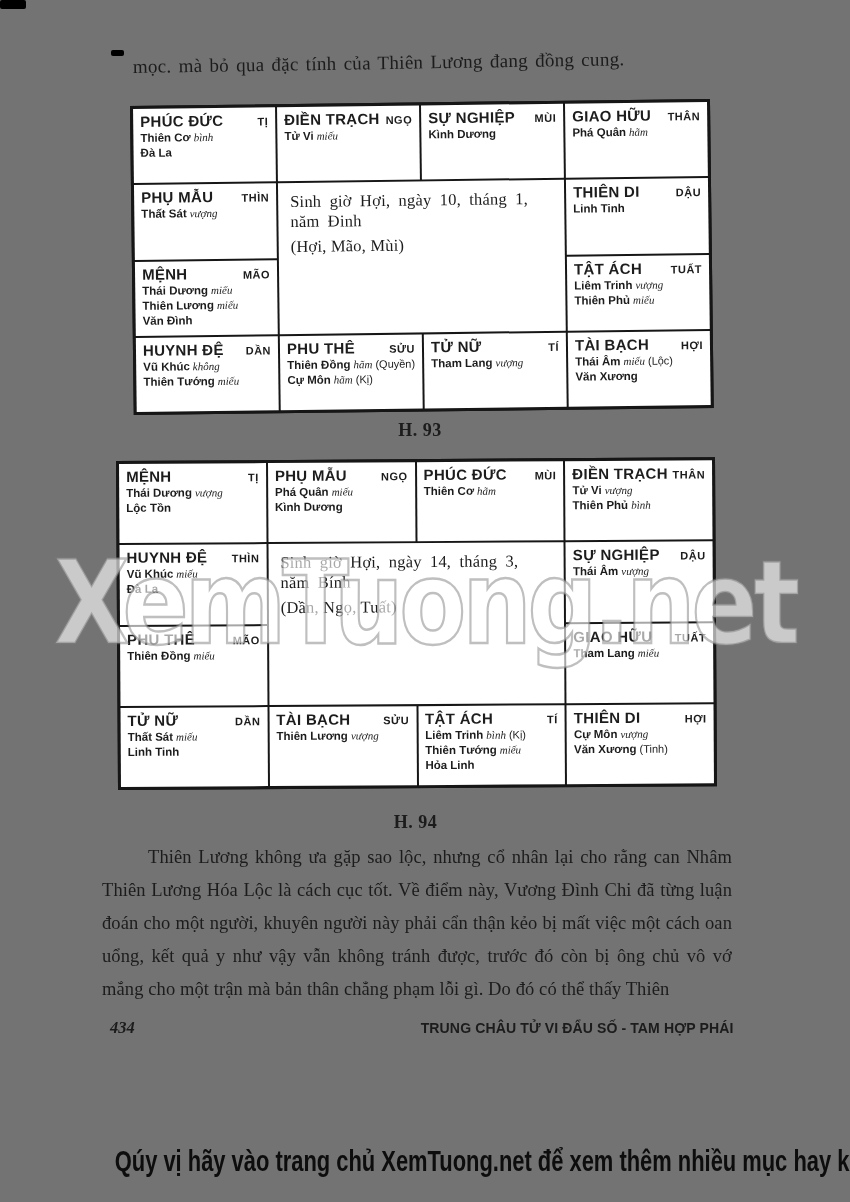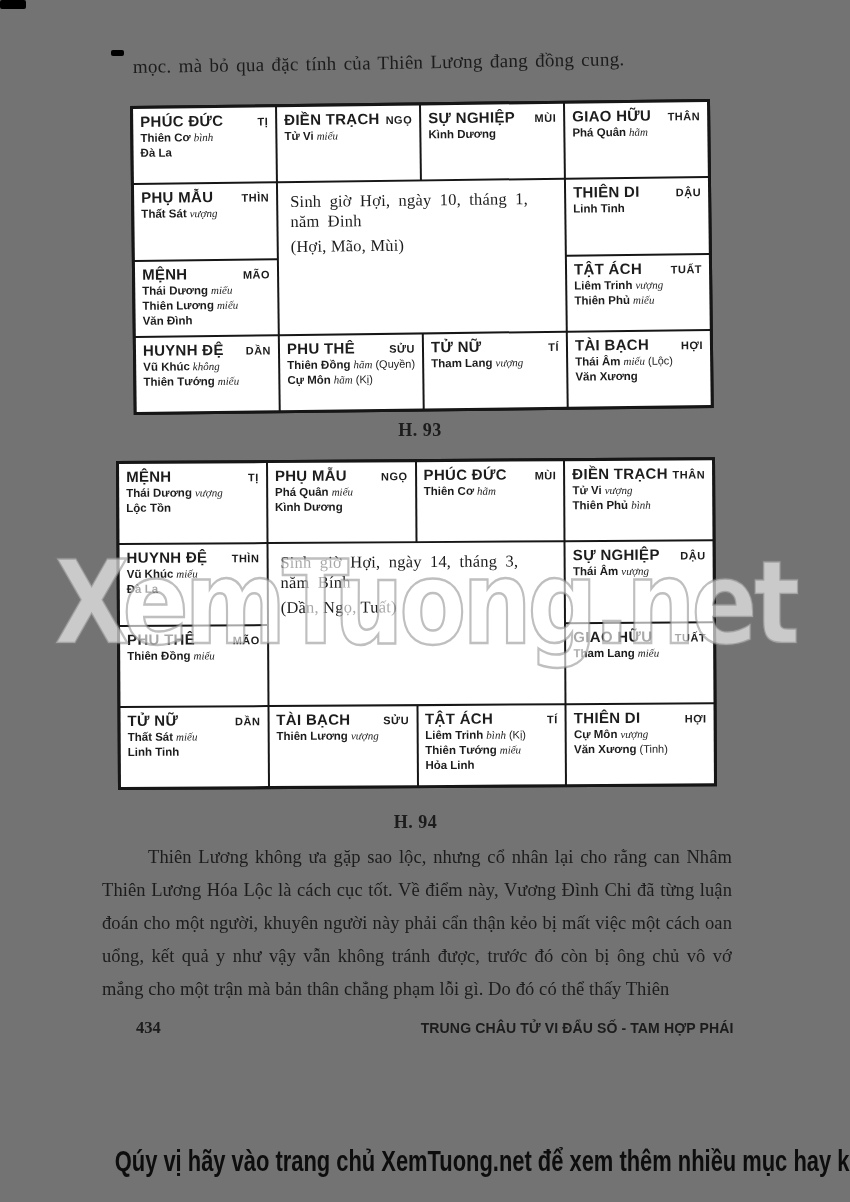--- a/index.html
+++ b/index.html
@@ -34,21 +34,21 @@
 
   .caption { position:absolute; text-align:center; font-weight:bold; font-size:18px; letter-spacing:0.5px; }
   .cap1 { left:130px; top:420px; width:580px; }
   .cap2 { left:116px; top:794px; width:599px;margin-top:18px; }
 
   .para { position:absolute; left:102px; top:841px; width:630px; font-size:18.5px;
           line-height:33px; text-align:justify; text-indent:46px; letter-spacing:0.1px; }
 
   .footer { position:absolute; left:110px; right:117px; top:1018px; display:flex;
             justify-content:space-between; align-items:baseline; }
-  .pagenum { font-weight:bold; font-size:16.5px;margin-left:26px; }
+  .pagenum { font-style:italic; font-weight:bold; font-size:16.5px; }
   .footer-title { font-family:"Liberation Sans", sans-serif; font-weight:bold; font-size:14.5px;
                   letter-spacing:0.1px; transform:scaleX(0.97); transform-origin:right center; white-space:nowrap; }
 
   .watermark { position:absolute; left:50%; top:536px; transform:translateX(-50%) scaleX(0.85);
                font-family:"DejaVu Sans", sans-serif; font-weight:bold; font-size:115px; letter-spacing:-5px;
                color:rgba(255,255,255,0.62); -webkit-text-stroke:2.5px rgba(128,128,128,0.5);
                z-index:10; pointer-events:none; white-space:nowrap; }
 
   .banner { position:absolute; left:0; width:850px; top:1144px; text-align:center;
             font-family:"Liberation Sans", sans-serif; font-weight:bold; font-size:30px;

